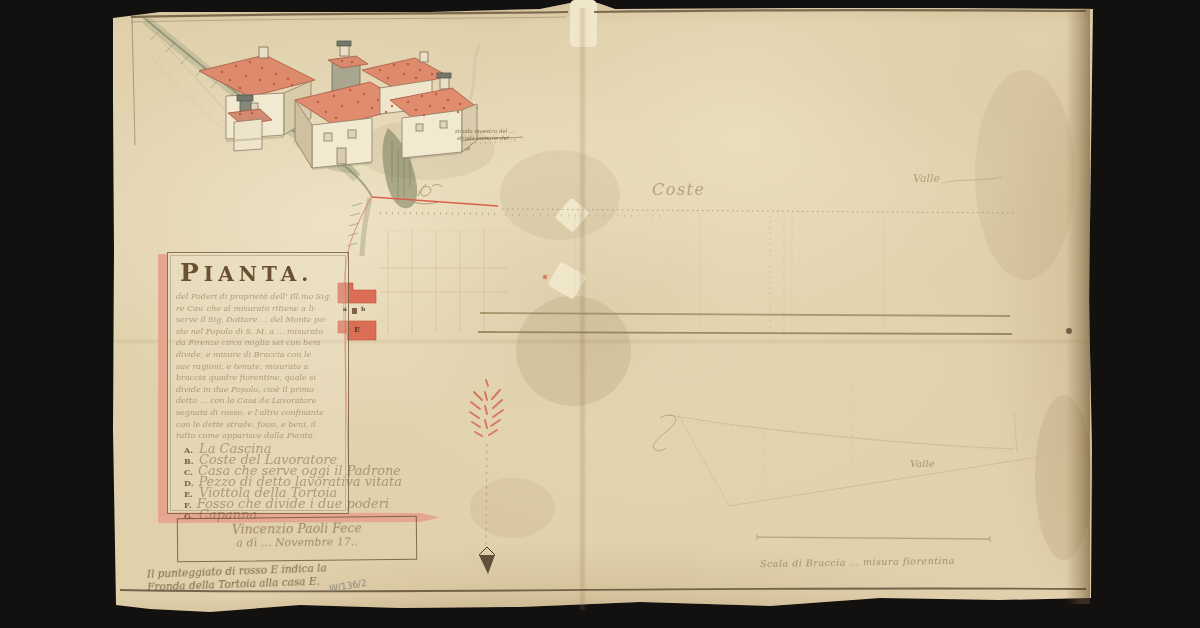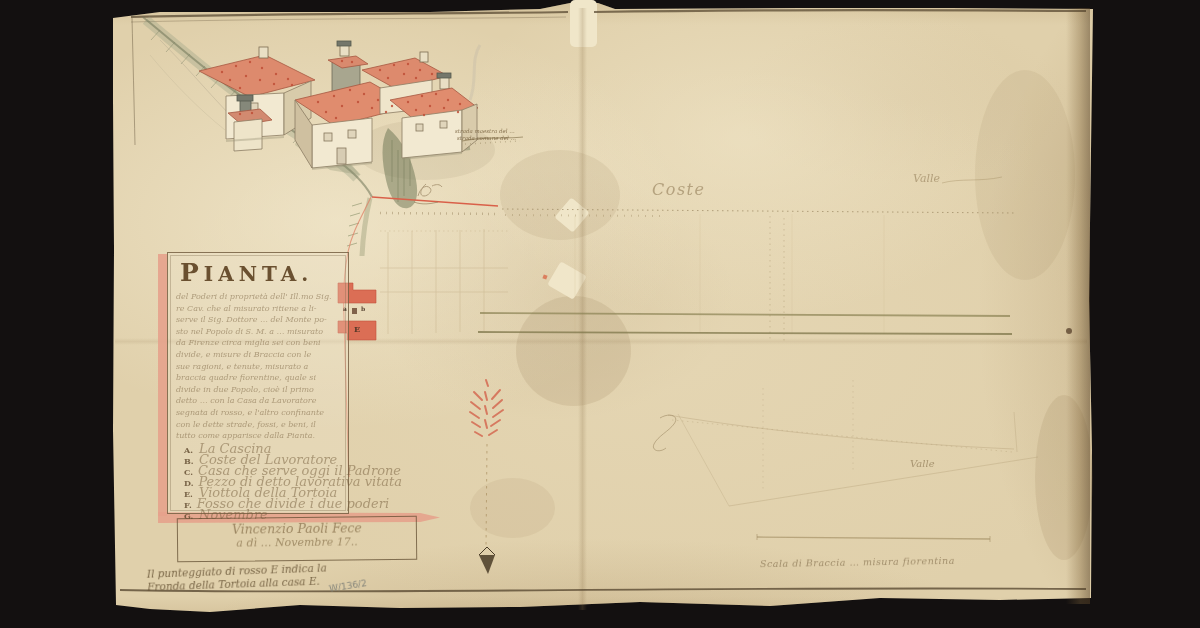--- a/index.html
+++ b/index.html
@@ -312,21 +312,21 @@
       <div class="legend-row">
         <span class="legend-key">E.</span>
         <span class="legend-label">Viottola della Tortoia</span>
       </div>
       <div class="legend-row">
         <span class="legend-key">F.</span>
         <span class="legend-label">Fosso che divide i due poderi</span>
       </div>
       <div class="legend-row">
         <span class="legend-key">G.</span>
-        <span class="legend-label">Novembre</span>
+        <span class="legend-label">Capanna</span>
       </div>
     </div>
   </div>
 
   <div class="sig-box">
     <div class="sig1">Vincenzio Paoli Fece</div>
     <div class="sig2">a dì … Novembre 17..</div>
   </div>
 
   <div class="txt hand note">

